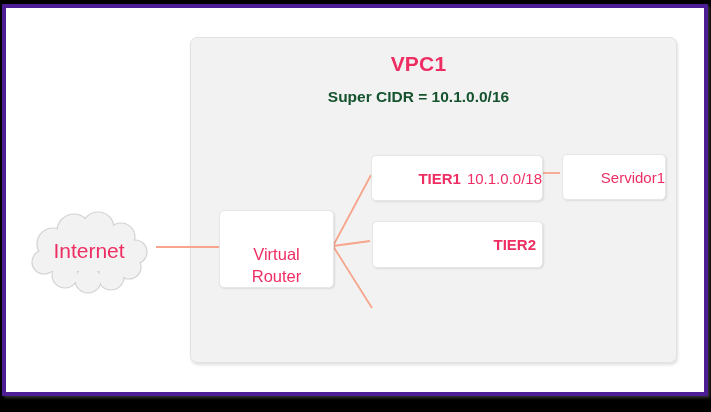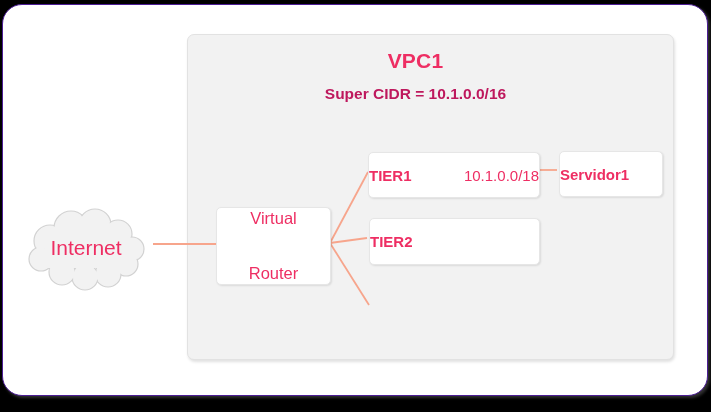--- a/index.html
+++ b/index.html
@@ -8,22 +8,22 @@
     background: #000;
     font-family: "Liberation Sans", sans-serif;
     overflow: hidden;
     position: relative;
   }
   .card {
     position: absolute;
     left: 2px; top: 4px;
     width: 706px; height: 392px;
     background: #ffffff;
-    border: 1px solid #4c1d95;
-    border-radius: 20px;
+    border: 4px solid #4c1d95;
+    border-radius: 1px;
     box-shadow: 2px 2px 3px rgba(90,90,90,0.55);
   }
   .vpc-panel {
     position: absolute;
     left: 184px; top: 29px;   
     width: 487px; height: 326px;
     background: #f2f2f2;
     border: 1px solid #e2e2e2;
     border-radius: 7px;
     box-shadow: 1px 2px 3px rgba(0,0,0,0.12);
@@ -40,59 +40,58 @@
     letter-spacing: 0.2px;
   }
   .vpc-subtitle {
     position: absolute;
     left: 0; top: 50px;
     width: 100%;
     padding-right: 30px;
     text-align: center;
     font-size: 15.5px;
     font-weight: bold;
-    color: #be185d;
+    color: #14532d;
   }
   .connectors {
     position: absolute;
     left: 0; top: 0;
     width: 711px; height: 412px;
     pointer-events: none;
     z-index: 1;
   }
   .node {
     position: absolute;
     background: #ffffff;
     border: 1px solid #e6e6e6;
     border-radius: 5px;
     box-shadow: 1px 1px 2px rgba(0,0,0,0.10);
     display: flex;
     align-items: center;
-    justify-content: space-between;
+    justify-content: flex-end;
     color: #ee2e63;
     z-index: 2;
   }
   .router-node {
     left: 213px; top: 202px;
     width: 115px; height: 78px;
     font-size: 16.5px;
     text-align: center;
     line-height: 1.3;
     flex-direction: column;
   }
   .tier-node { width: 172px; height: 46px; font-size: 15px; }
   .tier-1 { left: 365px; top: 147px; }
   .tier-2 { left: 366px; top: 213px; height: 47px; width: 171px; }
   .tier-3 { left: 366px; top: 279px; height: 47px; width: 171px; }
   .tier-name { font-weight: bold; margin-right: 6px; }
   .server-node {
     left: 556px; top: 146px;
     width: 104px; height: 46px;
     font-size: 15px;
-    font-weight: bold;
   }
   .cloud-wrap {
     position: absolute;
     left: 20px; top: 196px;
     width: 126px; height: 94px;
     z-index: 2;
   }
   .cloud-wrap svg { position: absolute; left: 0; top: 0; }
   .cloud-label {
     position: absolute;

